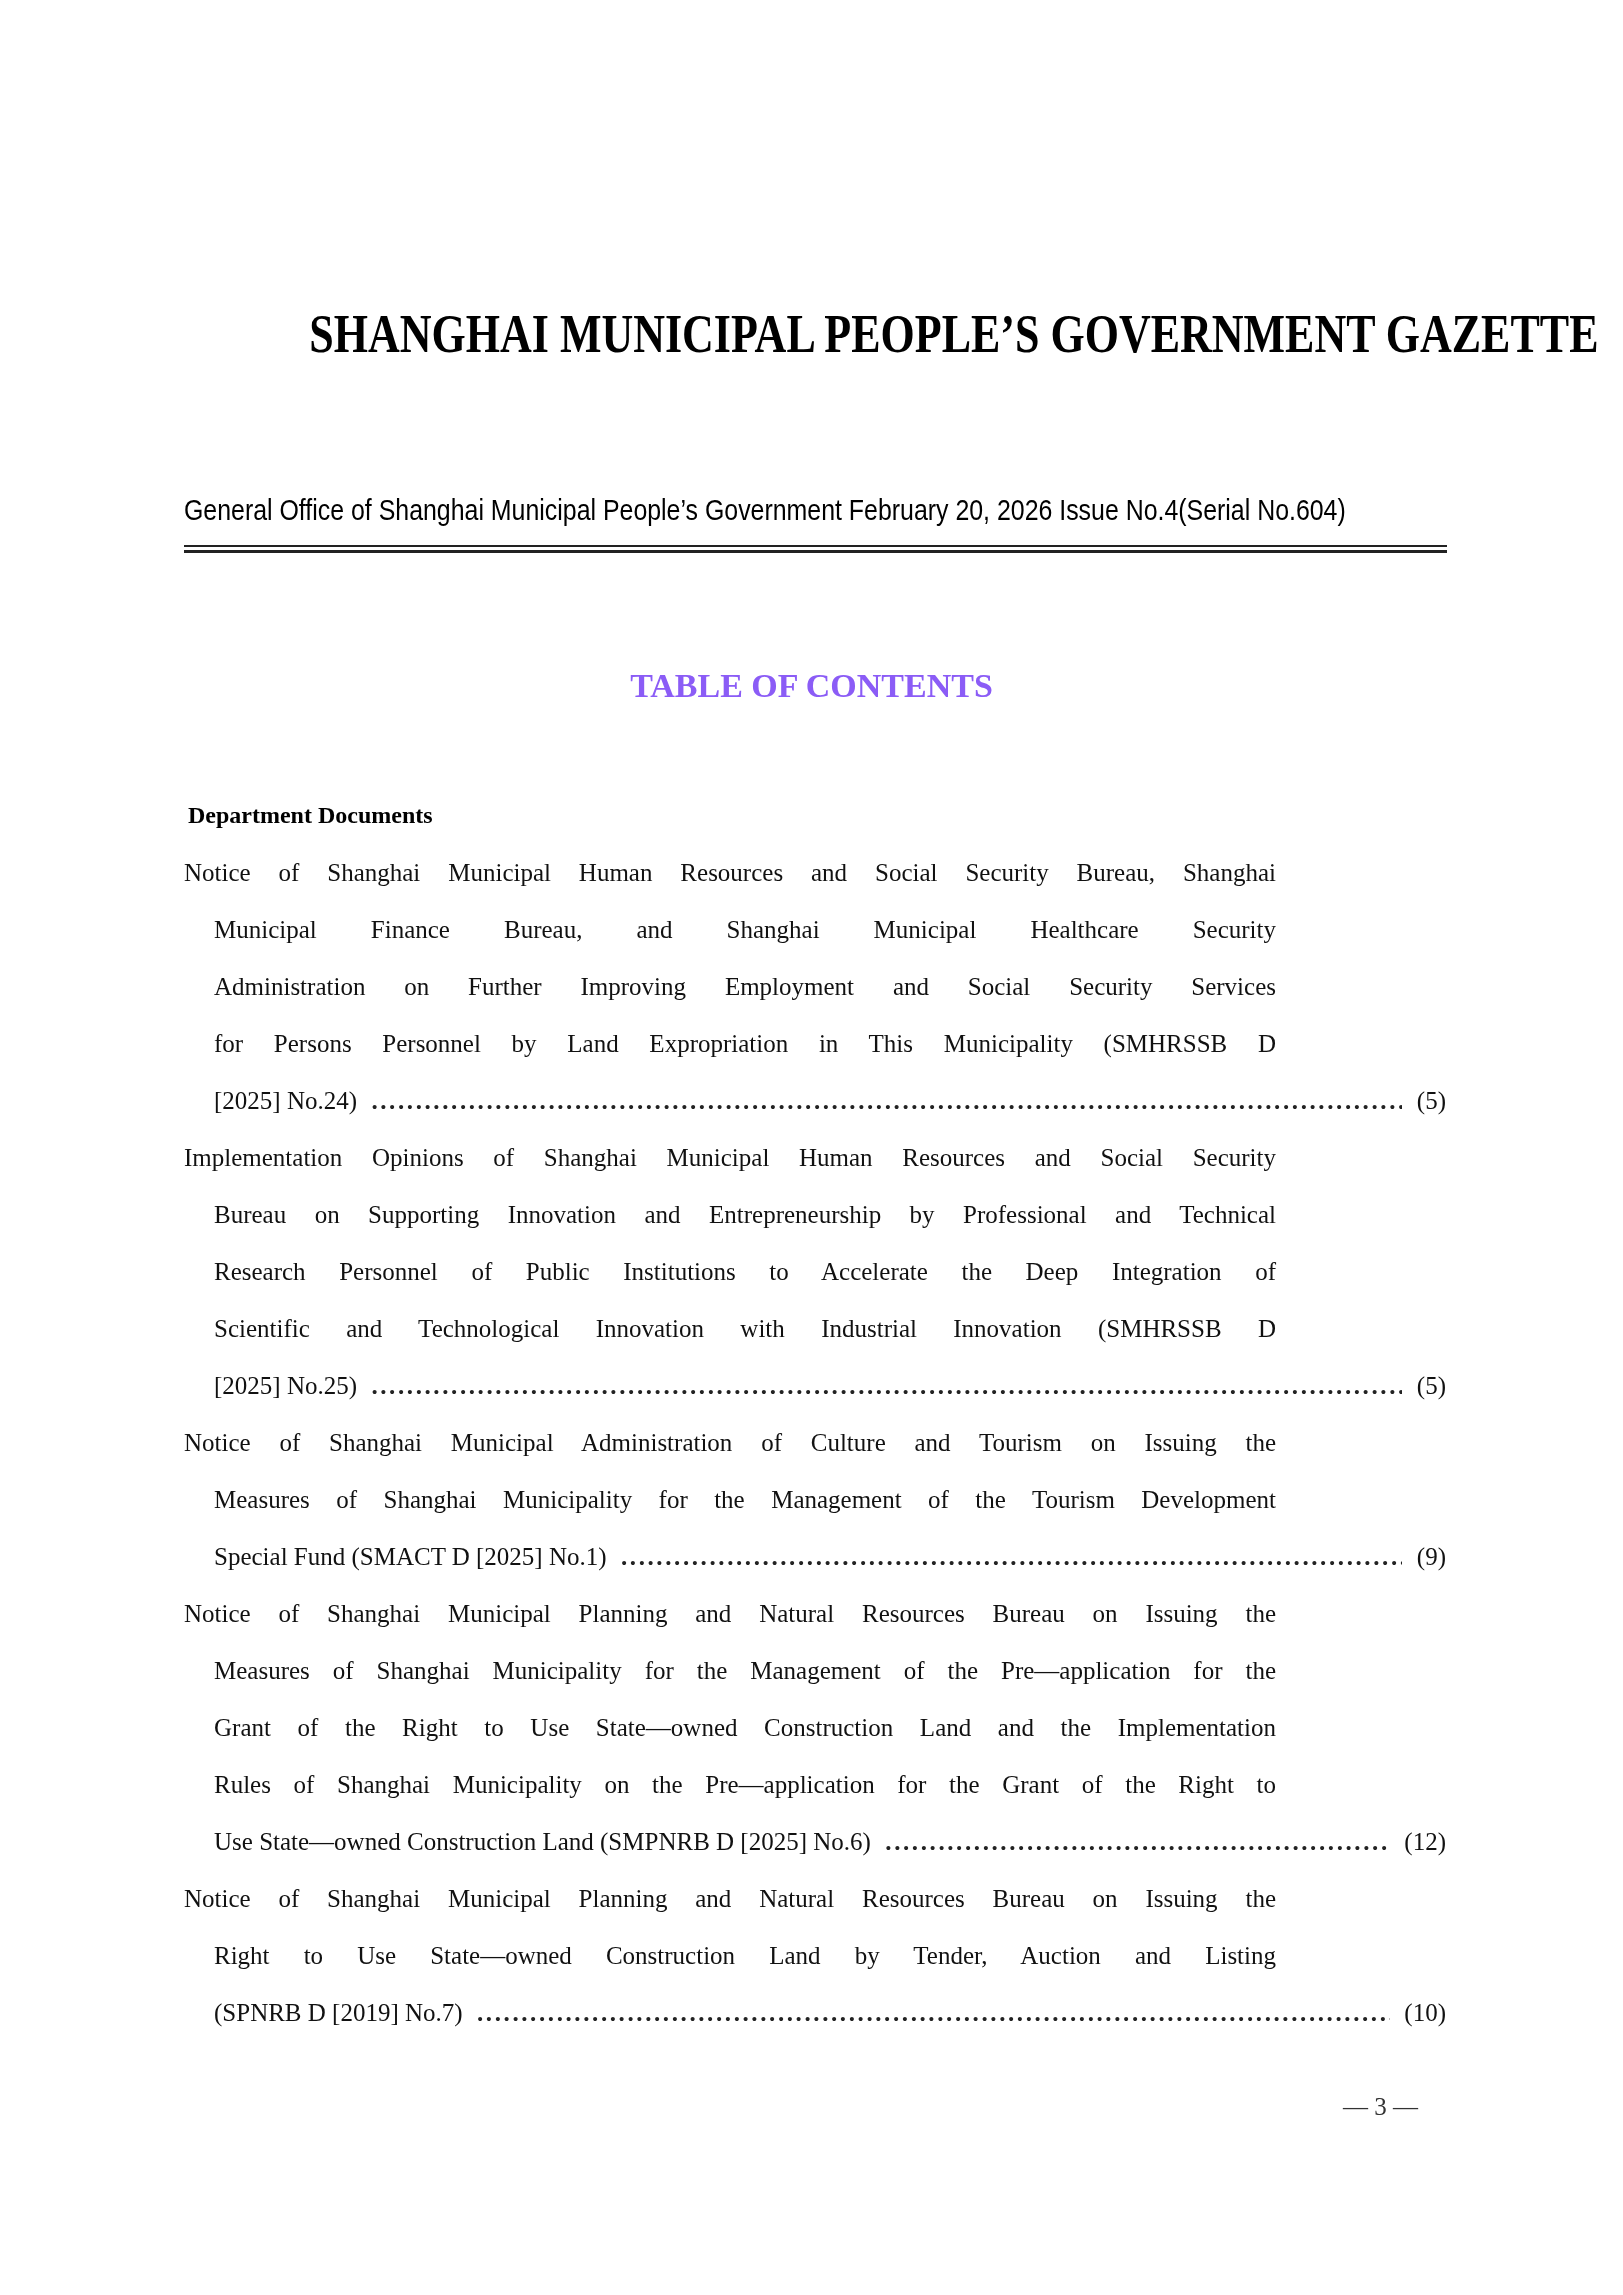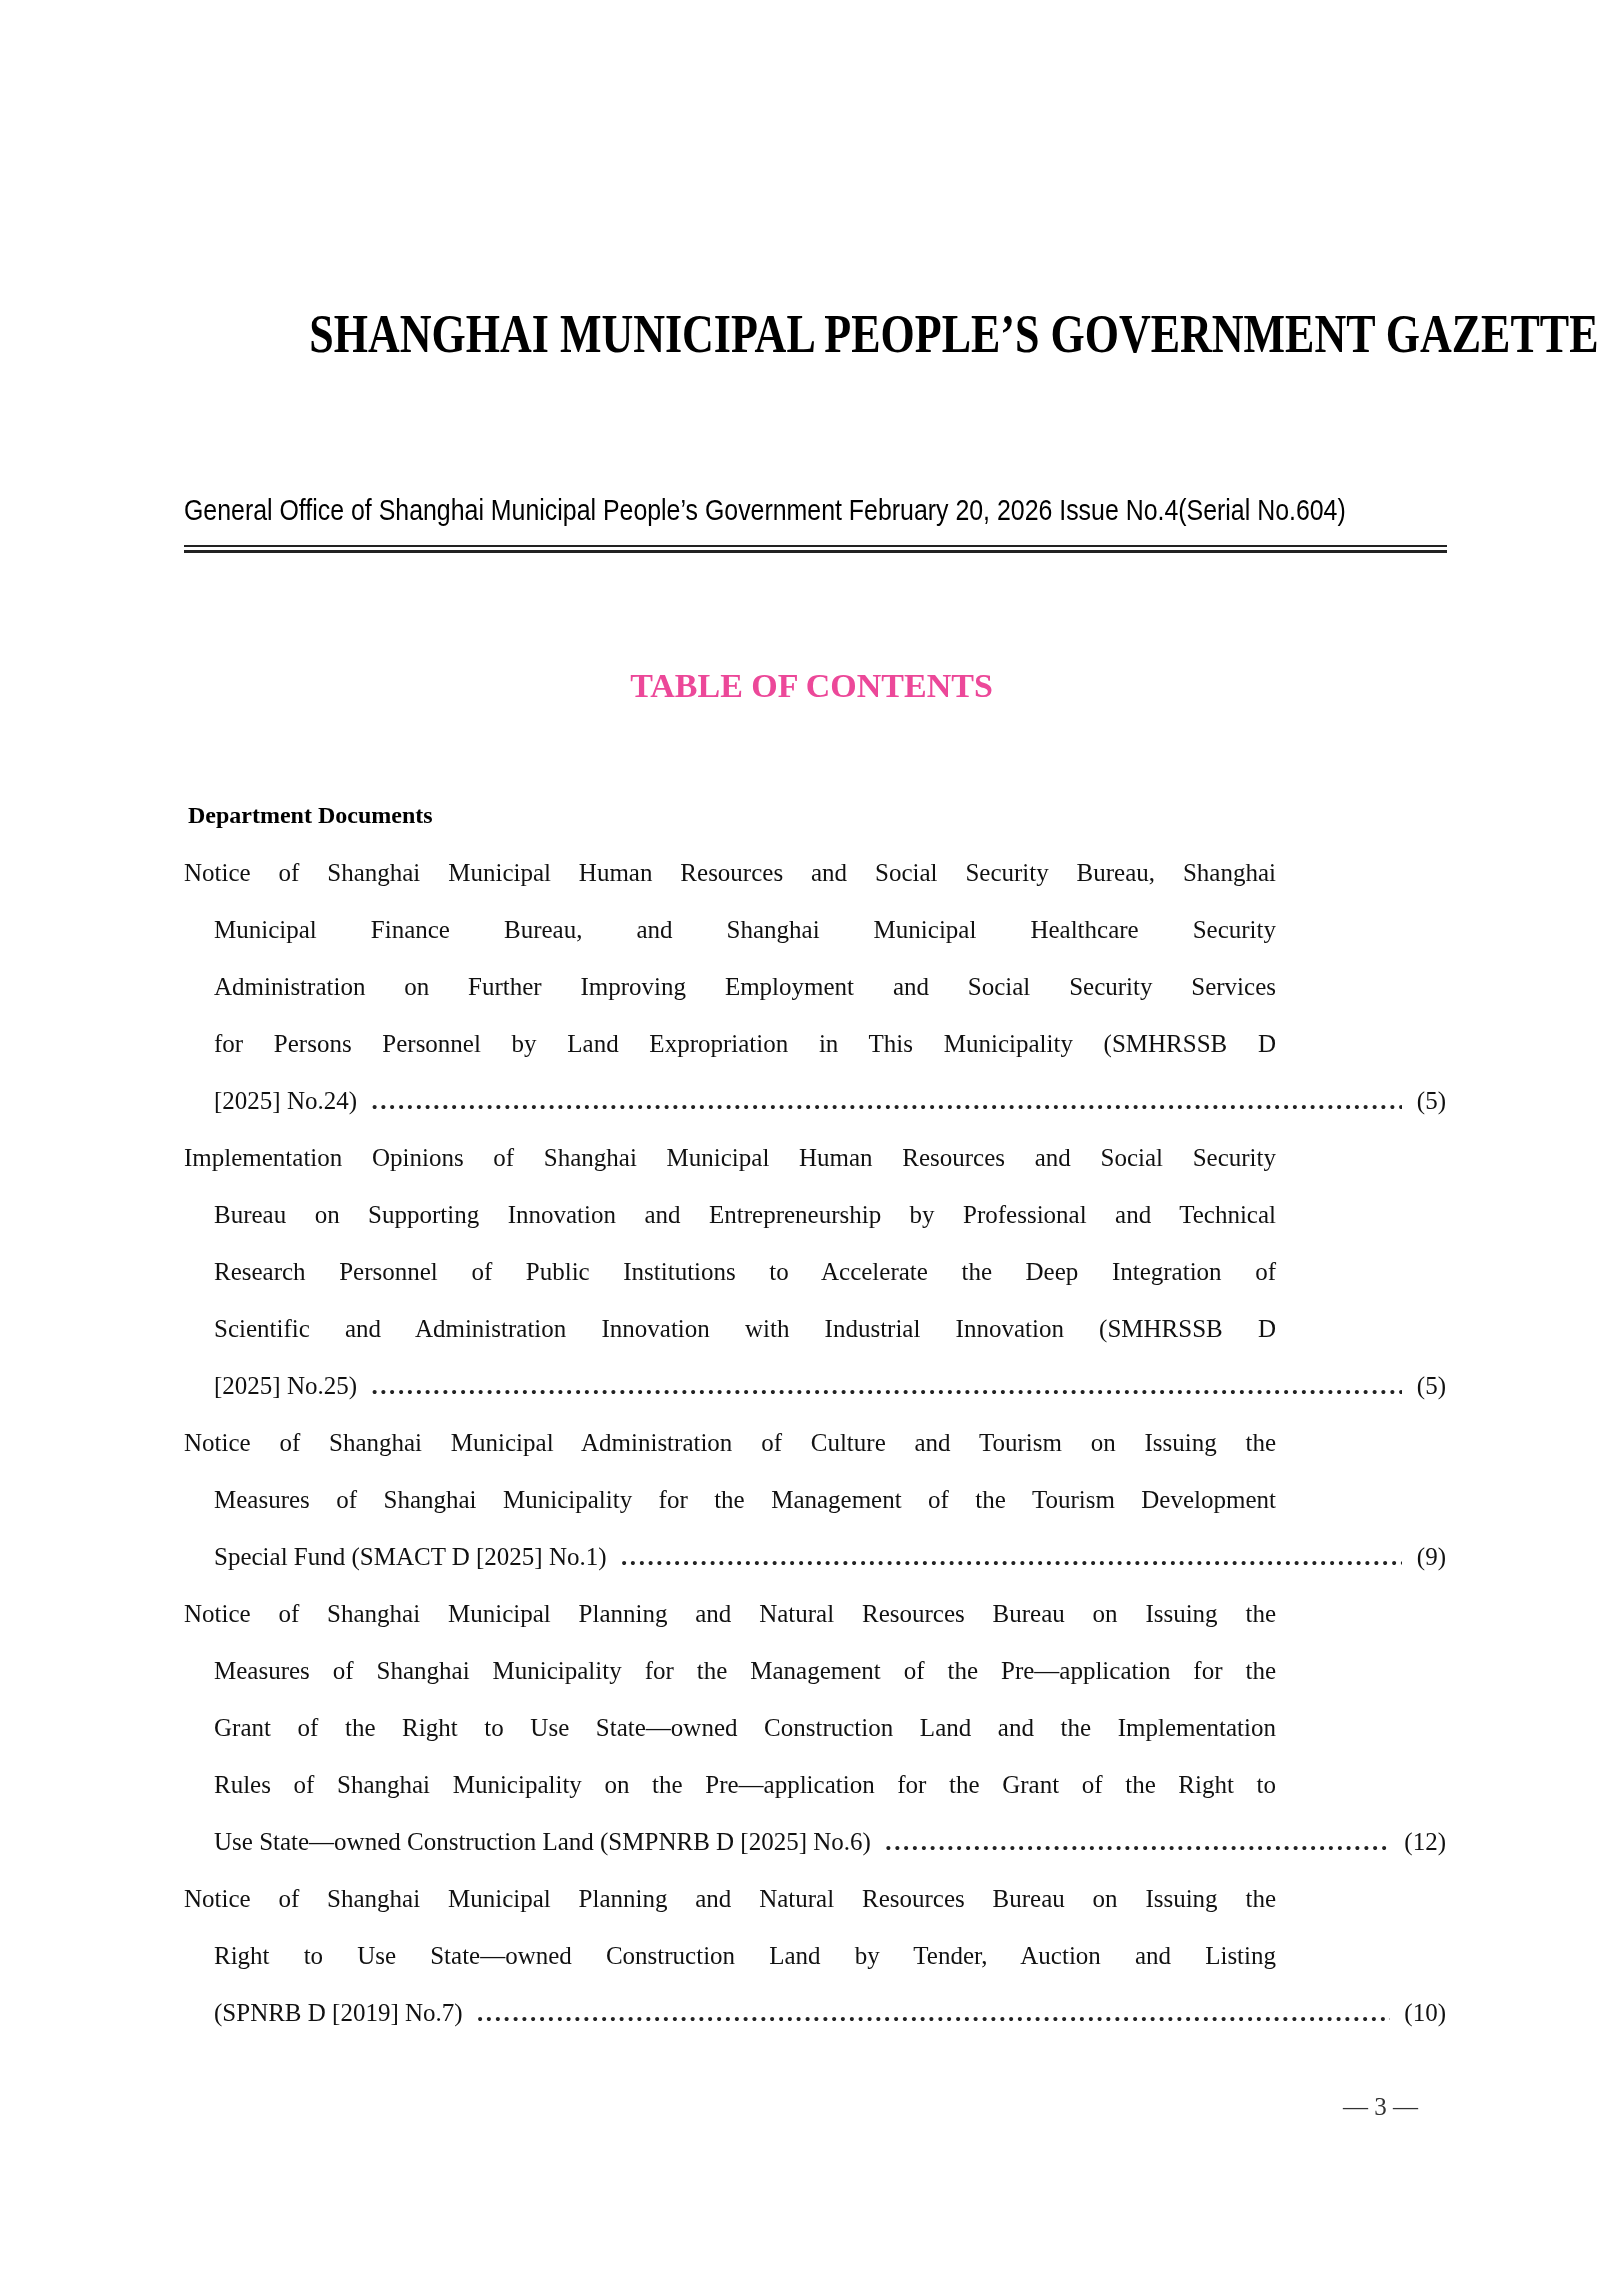--- a/index.html
+++ b/index.html
@@ -18,21 +18,21 @@
     position: absolute; left: 184px; top: 493px; width: 1263px;
     font-family: "Liberation Sans", sans-serif;
     font-size: 30px; color: #000; white-space: nowrap;
     transform: scaleX(0.83); transform-origin: left top;
   }
   .rule-top { position: absolute; left: 184px; top: 545px; width: 1263px; height: 2px; background: #222; }
   .rule-bot { position: absolute; left: 184px; top: 550px; width: 1263px; height: 2.6px; background: #222; }
 
   .toc-title {
     position: absolute; left: 0; top: 667px; width: 1623px; text-align: center;
-    font-family: "Liberation Serif", serif; font-weight: bold; font-size: 34px; color: #ec4899;
+    font-family: "Liberation Serif", serif; font-weight: bold; font-size: 34px; color: #8b5cf6;
   }
   .section-label {
     position: absolute; left: 188px; top: 802px;
     font-family: "Liberation Serif", serif; font-weight: bold; font-size: 24px; color: #000;
   }
 
   .entries {
     position: absolute; left: 184px; top: 844px; width: 1263px;
     font-family: "Liberation Serif", serif; font-size: 25px; color: #111;
   }
@@ -86,21 +86,21 @@
         <span class="ref">[2025] No.24)</span>
         <span class="leader"></span>
         <span class="pg">(5)</span>
       </div>
     </div>
 
     <div class="entry">
       <div class="line first">Implementation Opinions of Shanghai Municipal Human Resources and Social Security</div>
       <div class="line cont">Bureau on Supporting Innovation and Entrepreneurship by Professional and Technical</div>
       <div class="line cont">Research Personnel of Public Institutions to Accelerate the Deep Integration of</div>
-      <div class="line cont">Scientific and Administration Innovation with Industrial Innovation (SMHRSSB D</div>
+      <div class="line cont">Scientific and Technological Innovation with Industrial Innovation (SMHRSSB D</div>
       <div class="line last">
         <span class="ref">[2025] No.25)</span>
         <span class="leader"></span>
         <span class="pg">(5)</span>
       </div>
     </div>
 
     <div class="entry">
       <div class="line first">Notice of Shanghai Municipal Administration of Culture and Tourism on Issuing the</div>
       <div class="line cont">Measures of Shanghai Municipality for the Management of the Tourism Development</div>

